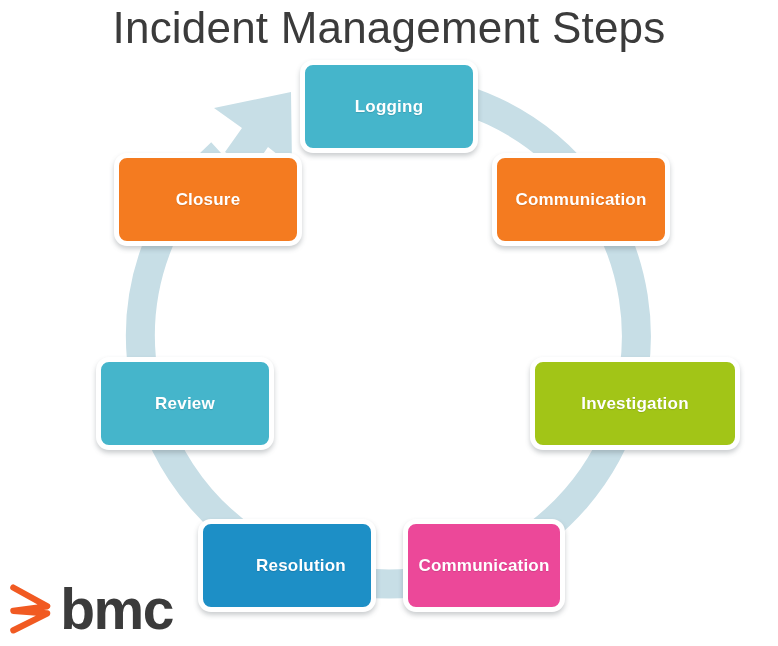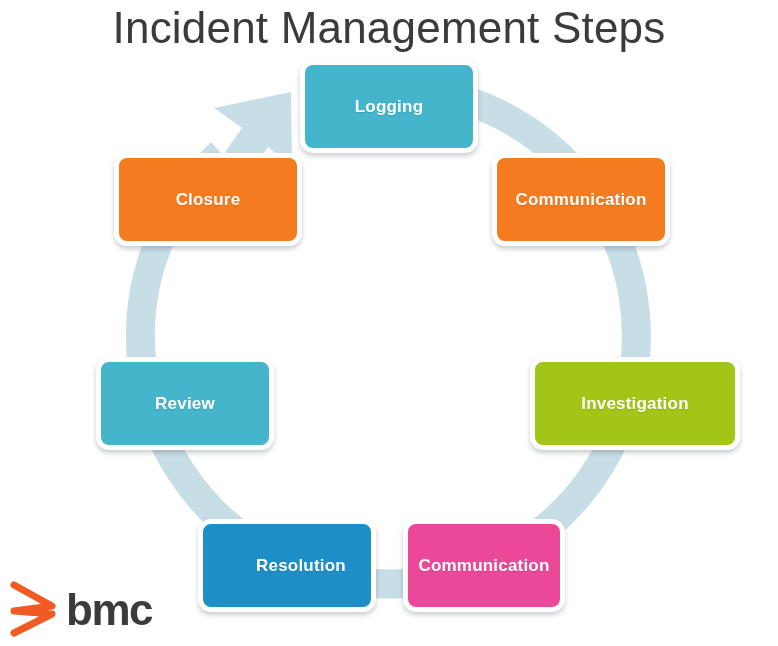--- a/index.html
+++ b/index.html
@@ -74,21 +74,21 @@
   #bmc-logo {
     position: absolute;
     left: 8px;
     top: 578px;
     width: 165px;
     height: 62px;
     display: flex;
     align-items: center;
   }
   #bmc-wordmark {
-    font-size: 44px;
+    font-size: 57px;
     font-weight: bold;
     color: #3b3b3b;
     letter-spacing: -1.5px;
     line-height: 47px;
     margin-left: 6px;
   }
 </style>
 </head>
 <body>
 

